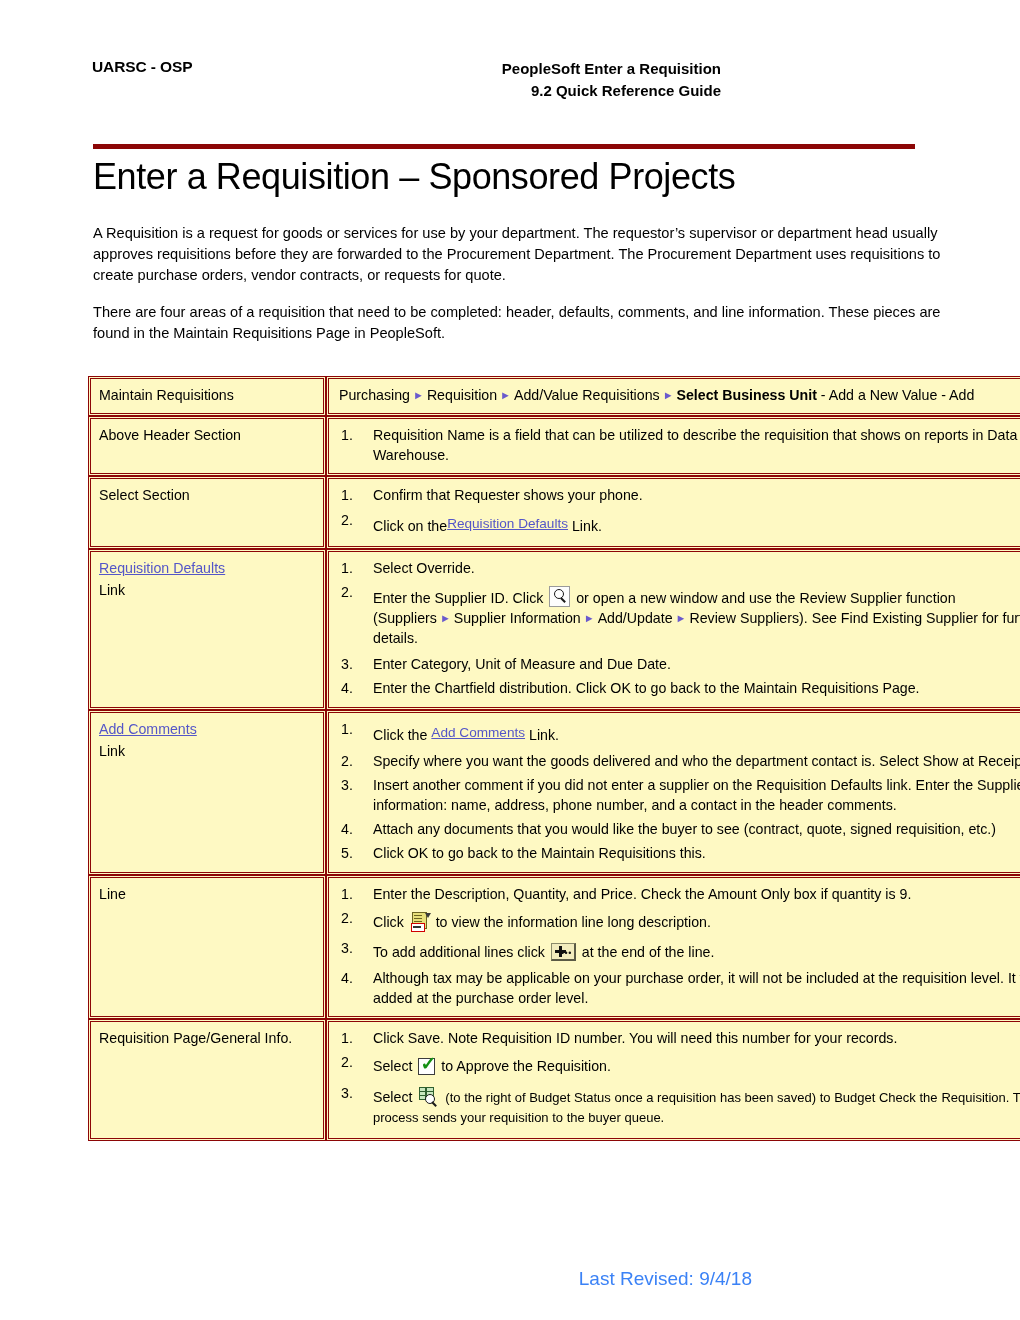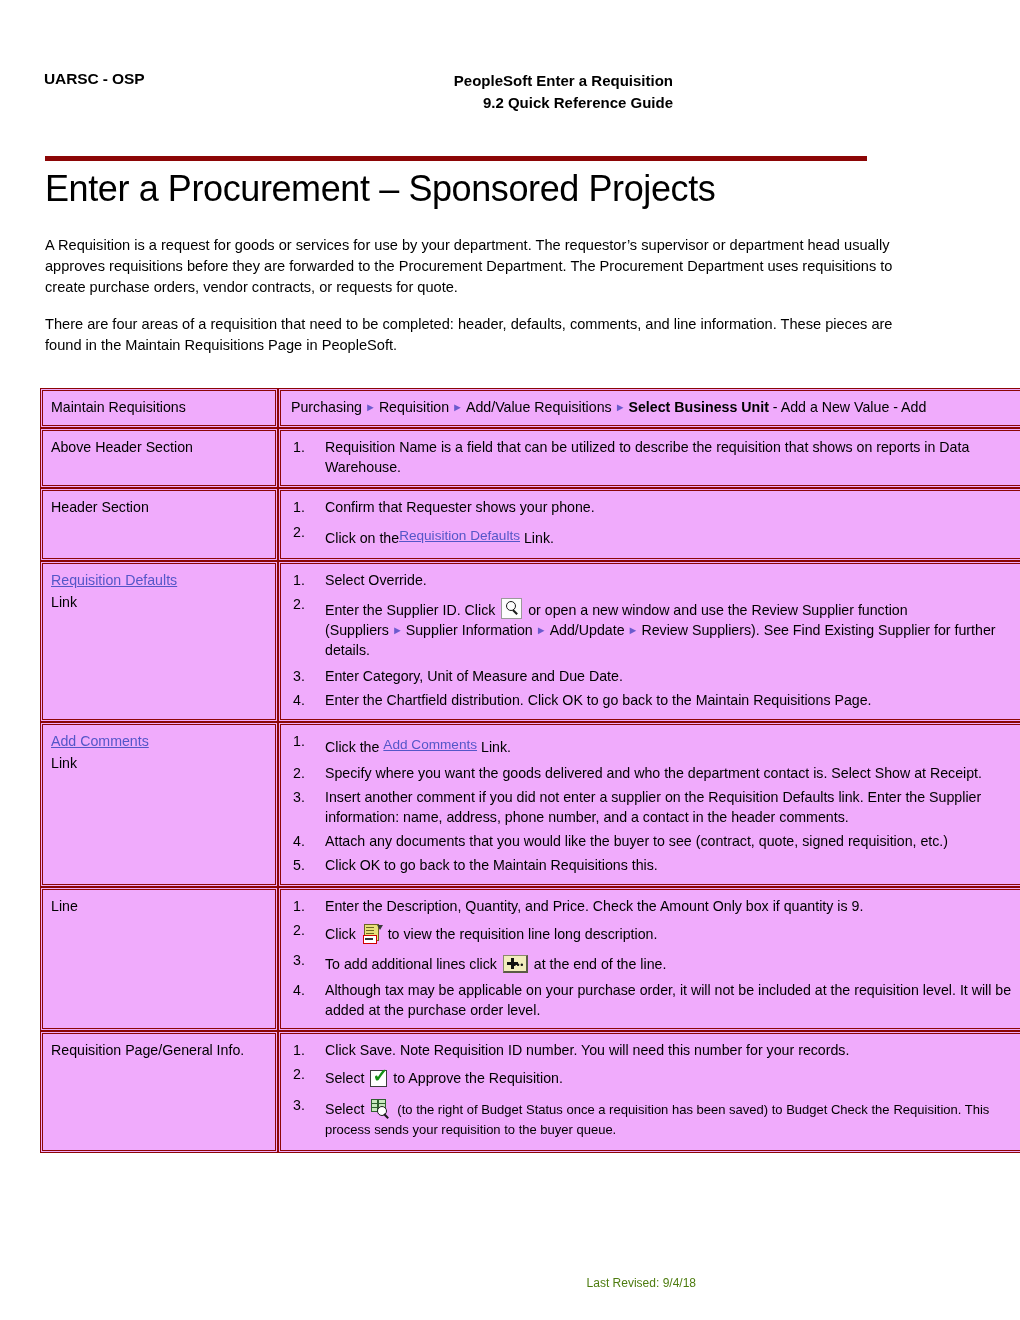--- a/index.html
+++ b/index.html
@@ -14,21 +14,22 @@
     font-family: "Liberation Sans", sans-serif;
     color: #000000;
     position: relative;
     overflow: hidden;
   }
   .page {
     position: relative;
     width: 828px;
     height: 1320px;
     box-sizing: border-box;
-    padding: 12px 40px;
+    padding: 0 40px;
+    margin-left: 48px;
   }
 
   
   .doc-header {
     display: flex;
     justify-content: space-between;
     align-items: flex-start;
     padding-top: 58px;
     padding-left: 4px;
     padding-right: 115px;
@@ -82,21 +83,21 @@
     border-collapse: separate;
     border-spacing: 0;
     table-layout: fixed;
   }
   .qrg-table td {
     border: 3px double #8c0606;
     padding: 6px 8px 8px 8px;
     vertical-align: top;
     font-size: 14.2px;
     line-height: 1.42;
-    background: #f0abfc;
+    background: #fef9c3;
   }
   td.col-label {
     width: 216px;
   }
   td.col-body {
     width: 721px;
     padding-left: 10px;
   }
 
   .label-plain { }
@@ -325,41 +326,41 @@
     left: 14px; top: 14px;
     width: 6px; height: 1.9px;
     background: #1a1a1a;
     transform: rotate(45deg);
     transform-origin: left center;
   }
 
   
   .doc-footer {
     position: absolute;
-    right: 132px;
+    right: 124px;
     bottom: 30px;
-    font-size: 12px;
-    color: #4d7c0f;
+    font-size: 19px;
+    color: #3b82f6;
   }
 </style>
 </head>
 <body>
 
 <div class="page">
 
   <div class="doc-header">
     <div class="doc-header-left">UARSC - OSP</div>
     <div class="doc-header-right">
       <div>PeopleSoft Enter a Requisition</div>
       <div>9.2 Quick Reference Guide</div>
     </div>
   </div>
 
   <div class="title-rule"></div>
-  <h1 class="doc-title">Enter a Procurement – Sponsored Projects</h1>
+  <h1 class="doc-title">Enter a Requisition – Sponsored Projects</h1>
 
   <div class="intro">
     <p>A Requisition is a request for goods or services for use by your department. The requestor’s supervisor or department head usually approves requisitions before they are forwarded to the Procurement Department. The Procurement Department uses requisitions to create purchase orders, vendor contracts, or requests for quote.</p>
     <p>There are four areas of a requisition that need to be completed: header, defaults, comments, and line information. These pieces are found in the Maintain Requisitions Page in PeopleSoft.</p>
   </div>
 
   <table class="qrg-table">
     <tbody>
 
       <tr>
@@ -377,21 +378,21 @@
         </td>
         <td class="col-body">
           <ol class="steps">
             <li>Requisition Name is a field that can be utilized to describe the requisition that shows on reports in Data Warehouse.</li>
           </ol>
         </td>
       </tr>
 
       <tr>
         <td class="col-label">
-          <span class="label-plain">Header Section</span>
+          <span class="label-plain">Select Section</span>
         </td>
         <td class="col-body">
           <ol class="steps">
             <li>Confirm that Requester shows your phone.</li>
             <li class="tall"><span>Click on the</span><a class="inline-link raised" href="#">Requisition Defaults</a> <span>Link.</span></li>
           </ol>
         </td>
       </tr>
 
       <tr>
@@ -429,21 +430,21 @@
 
       <tr>
         <td class="col-label">
           <span class="label-plain">Line</span>
         </td>
         <td class="col-body">
           <ol class="steps">
             <li>Enter the Description, Quantity, and Price.  Check the Amount Only box if quantity is 9.</li>
             <li class="tall"><span>Click</span>
               <span class="ic ic-comment"><span class="paper"></span><span class="ln ln1"></span><span class="ln ln2"></span><span class="ln ln3"></span><span class="arrow"></span><span class="redbox"></span></span>
-              <span>to view the requisition line long description.</span></li>
+              <span>to view the information line long description.</span></li>
             <li class="tall"><span>To add additional lines click</span>
               <span class="ic ic-addline"><span class="plus-v"></span><span class="plus-h"></span><span class="dots">•••</span></span>
               <span>at the end of the line.</span></li>
             <li>Although tax may be applicable on your purchase order, it will not be included at the requisition level.  It will be added at the purchase order level.</li>
           </ol>
         </td>
       </tr>
 
       <tr>
         <td class="col-label">

